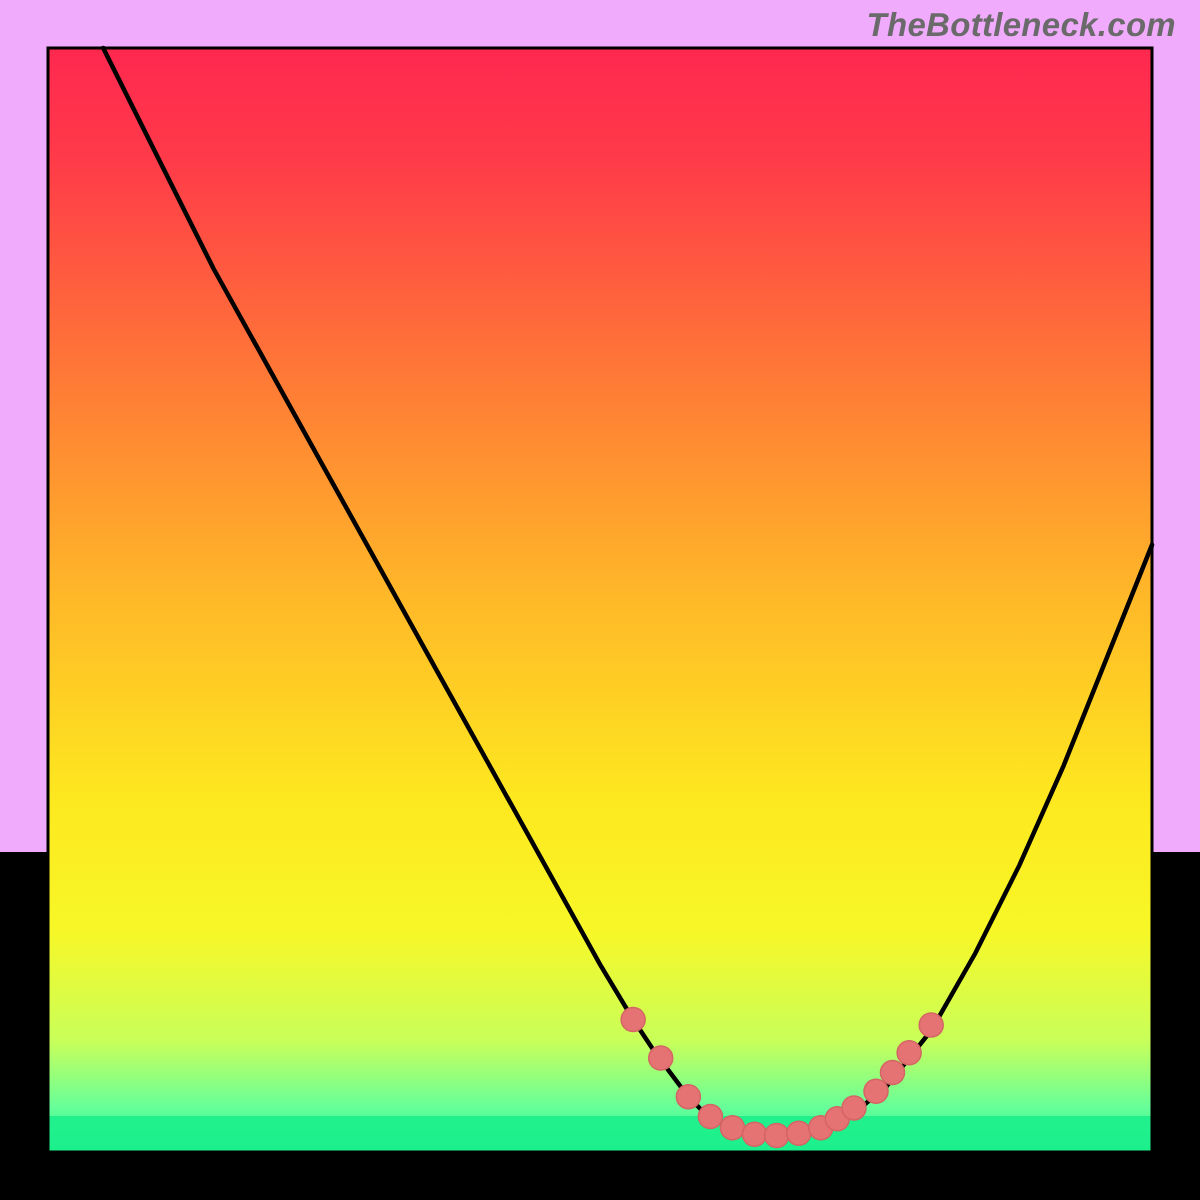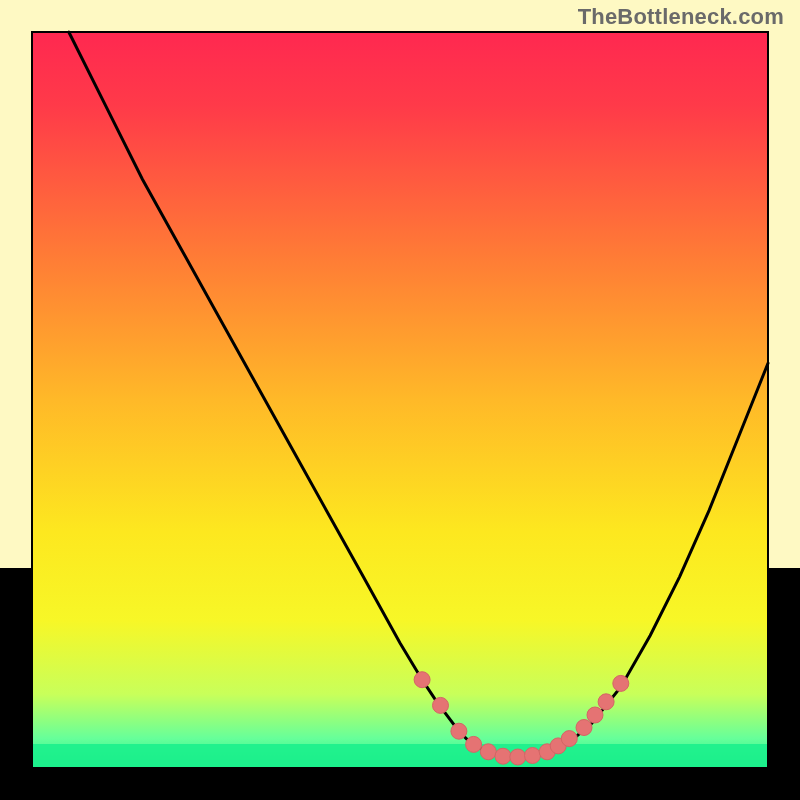--- a/index.html
+++ b/index.html
@@ -7,21 +7,22 @@
     padding: 0;
     width: 800px;
     height: 800px;
     background: #000;
     overflow: hidden;
   }
   .stage {
     position: relative;
     width: 800px;
     height: 568px;
-    background: #fef9c3;
+    background: #f0abfc;
+    font-style: italic;
   }
   svg { display: block; }
   .watermark {
     position: absolute;
     top: 4px;
     right: 16px;
     font-family: Arial, Helvetica, sans-serif;
     font-size: 22px;
     font-weight: 600;
     color: #6a6a6a;

